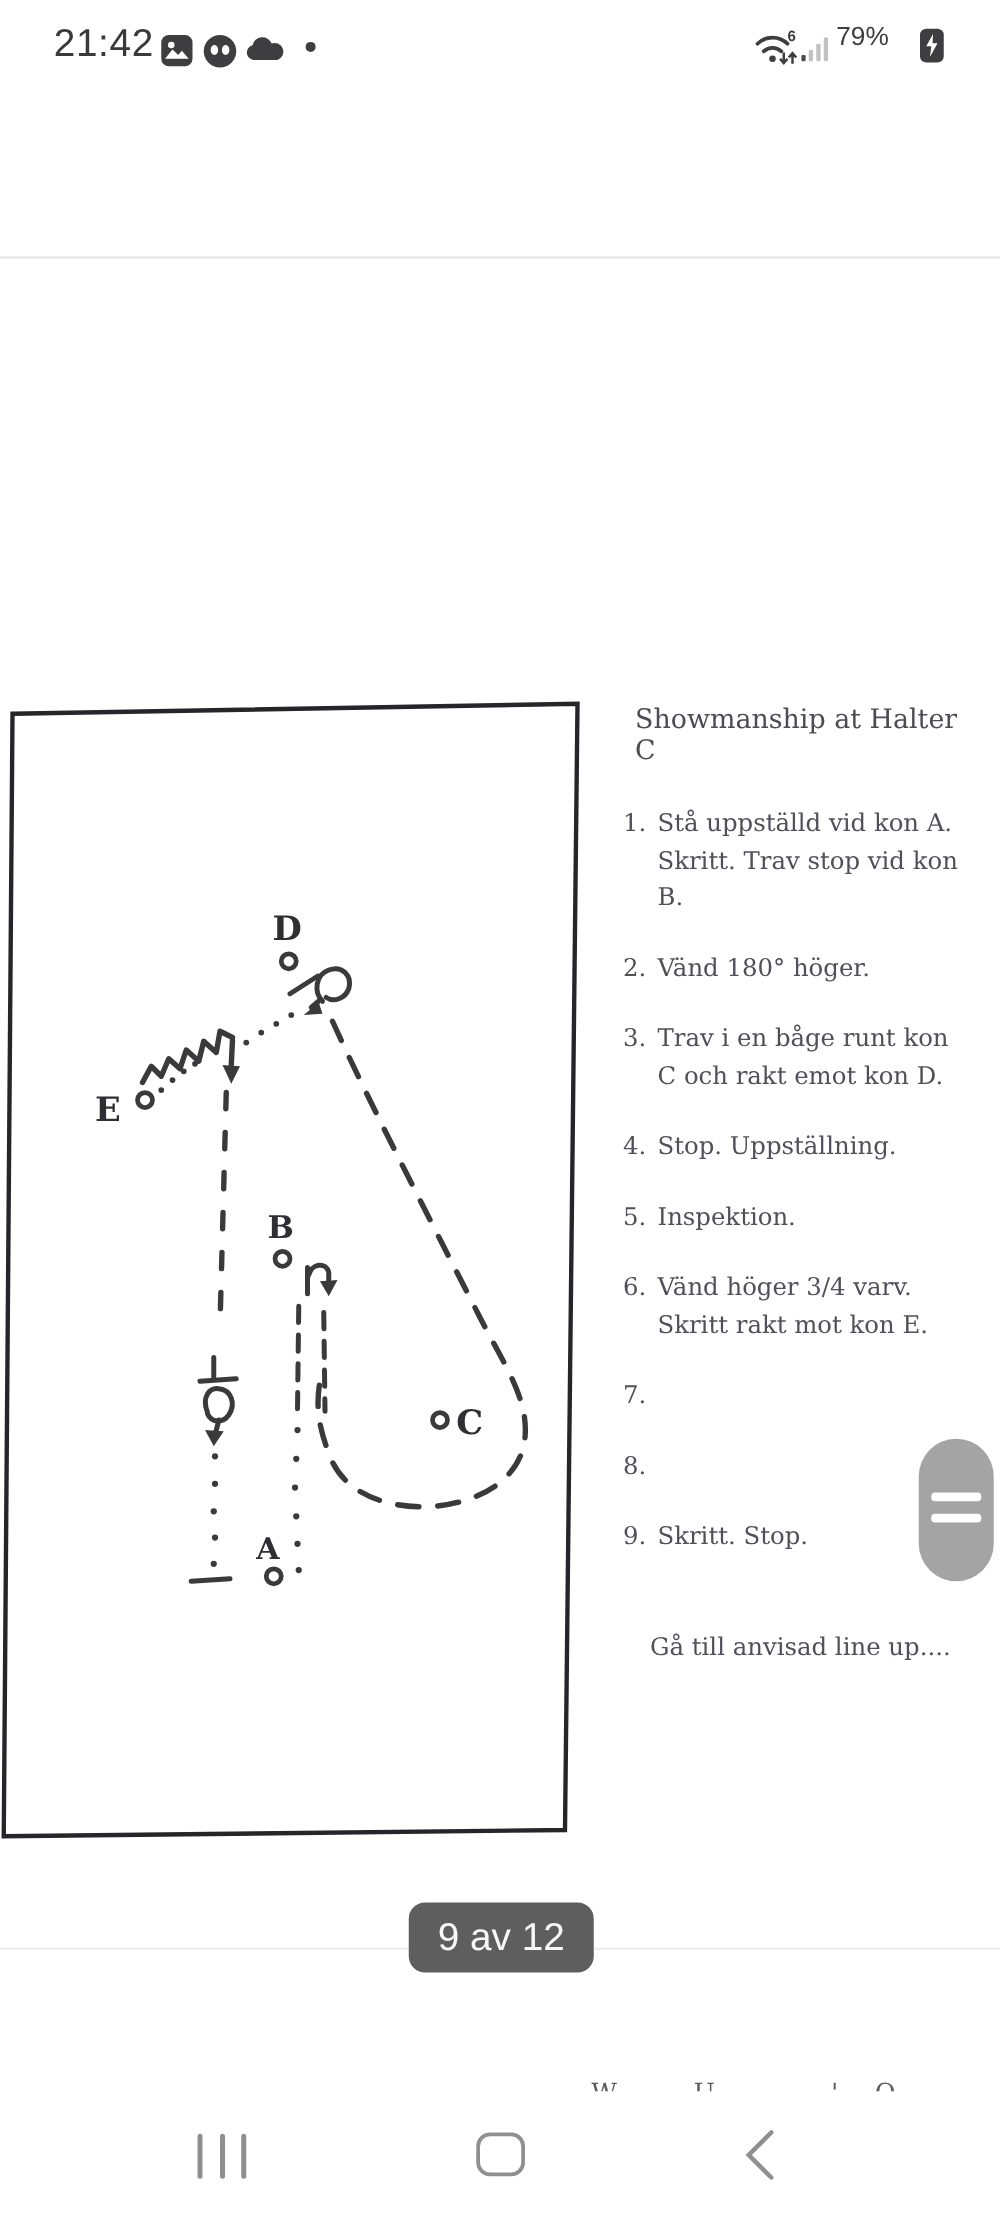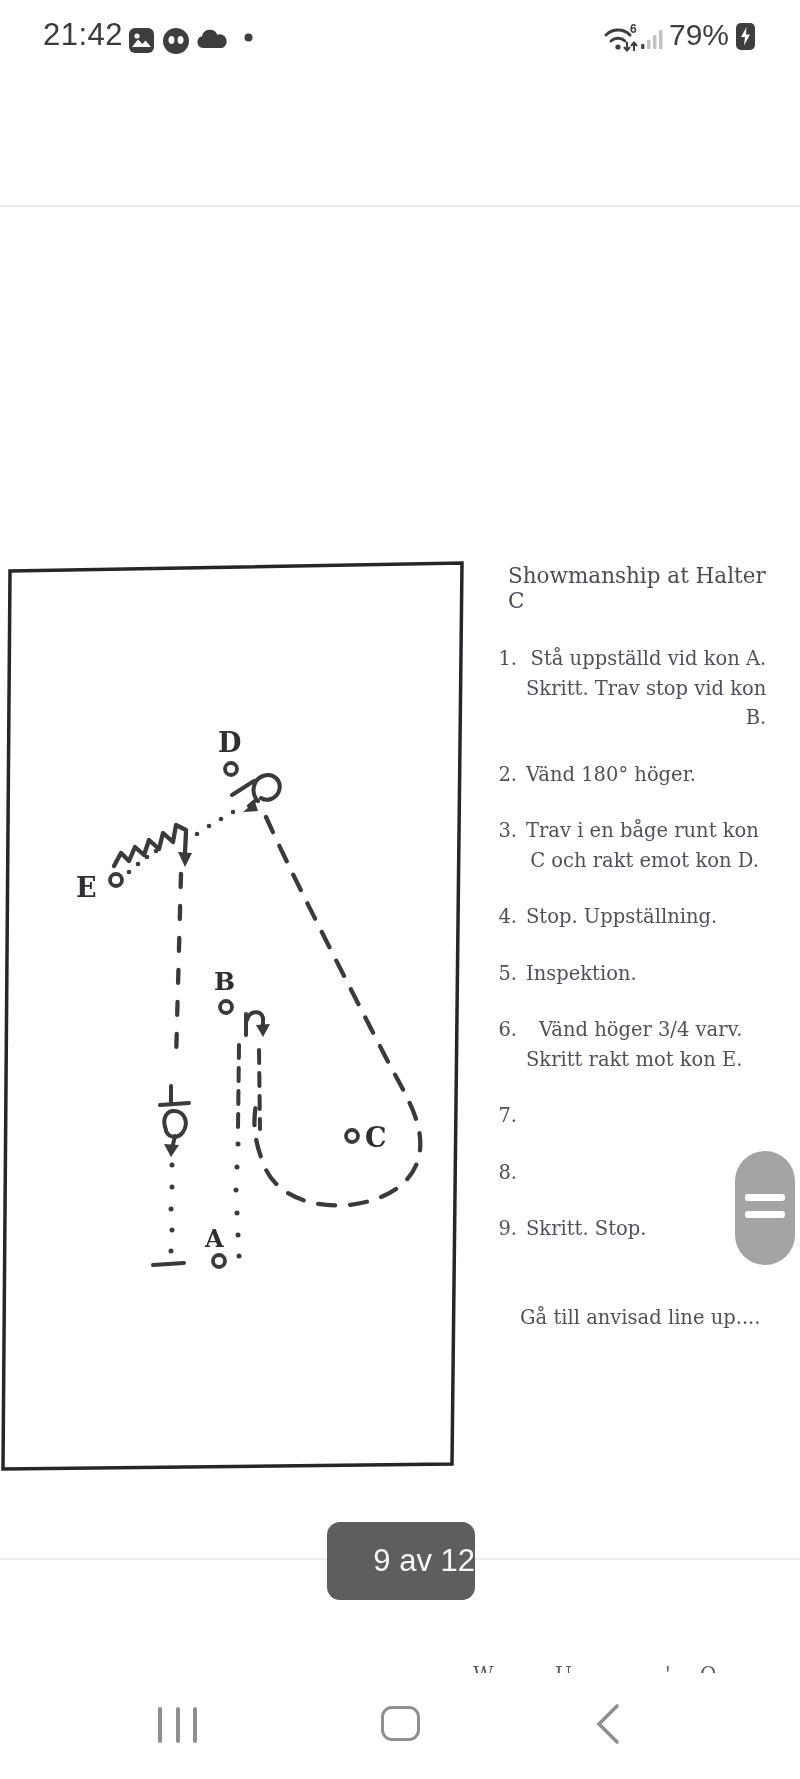--- a/index.html
+++ b/index.html
@@ -3,48 +3,48 @@
 <meta charset="utf-8">
 <style>
   html,body{margin:0;padding:0;background:#fff;}
   #screen{position:relative;width:800px;height:1779px;background:#ffffff;overflow:hidden;
           font-family:"Liberation Sans",sans-serif;}
 
   
   .statusbar{position:absolute;left:0;top:0;width:672px;height:62px;background:#fff;}
   .clock{position:absolute;left:43px;top:17px;font-size:31px;color:#3a3a3c;letter-spacing:.5px;}
   .sb-ico{position:absolute;top:27px;}
-  .pct{position:absolute;left:669px;top:18px;font-size:30px;color:#3d3d3f;}
+  .pct{position:absolute;left:669px;top:18px;font-size:21px;color:#3d3d3f;}
 
   
   .divider{position:absolute;left:0;width:800px;height:2px;background:#e9e9e9;}
 
   
   .doc-col{position:absolute;left:487px;top:318px;width:300px;color:#50505a;
            font-family:"DejaVu Serif",serif;margin-top:38px;}
   .doc-title{margin:0 0 31px 21px;font-size:21.5px;font-weight:500;color:#4c4c55;}
   ol.ins{list-style:none;margin:0;padding:0;}
   ol.ins li{display:flex;margin:0 0 27px 0;font-size:19.5px;line-height:29.5px;}
   ol.ins .num{width:30px;text-align:right;margin-right:9px;flex:none;}
-  ol.ins .body{white-space:nowrap;text-align:right;}
+  ol.ins .body{white-space:nowrap;}
   .doc-footer{position:absolute;left:520px;top:1099px;font-size:19.5px;color:#50505a;
               font-family:"DejaVu Serif",serif;white-space:nowrap;text-align:right;}
 
   
   .diagram{position:absolute;left:0;top:300px;}
   .diagram text{font-family:"DejaVu Serif",serif;font-weight:bold;fill:#2f2f33;}
 
   
   .peek{position:absolute;left:473px;top:1662px;width:260px;height:11px;overflow:hidden;
         font-family:"DejaVu Serif",serif;font-size:20px;color:#5a5a60;}
   .peek span{position:absolute;top:0;}
 
   
-  .page-pill{position:absolute;left:327px;top:1522px;width:148px;height:78px;background:#5e5e5e;
-             border-radius:13px;display:flex;align-items:center;justify-content:flex-end;z-index:5;}
+  .page-pill{position:absolute;left:327px;top:1522px;width:148px;height:56px;background:#5e5e5e;
+             border-radius:13px;display:flex;align-items:center;justify-content:center;z-index:5;}
   .page-pill span{color:#f7f7f7;font-size:31px;}
 
   
   .scroll-handle{position:absolute;left:735px;top:1151px;width:60px;height:114px;background:#a4a4a4;
                  border-radius:30px;z-index:4;}
   .scroll-handle i{position:absolute;left:10px;width:40px;height:7px;background:#fff;border-radius:3px;display:block;}
   .scroll-handle i:nth-child(1){top:43px;}
   .scroll-handle i:nth-child(2){top:60px;}
 
   

